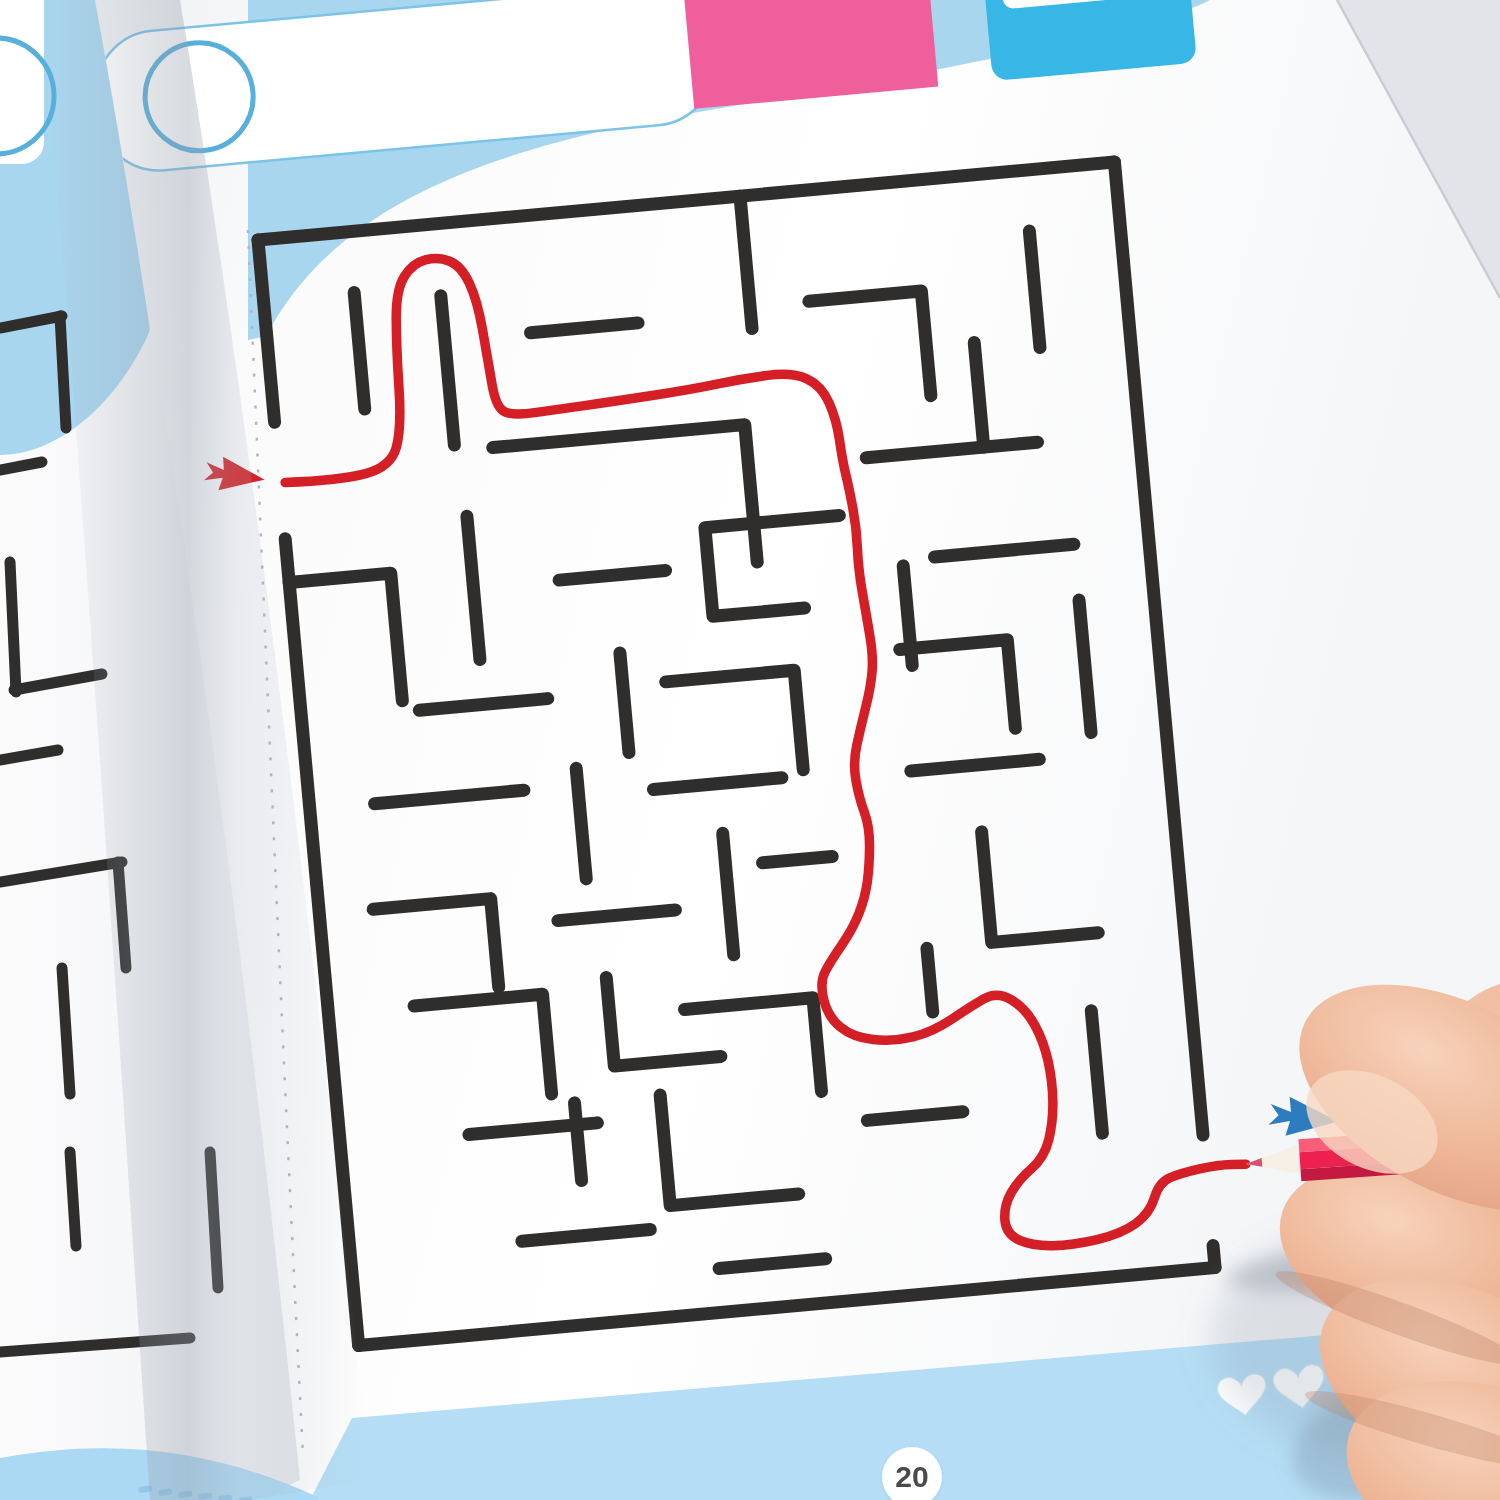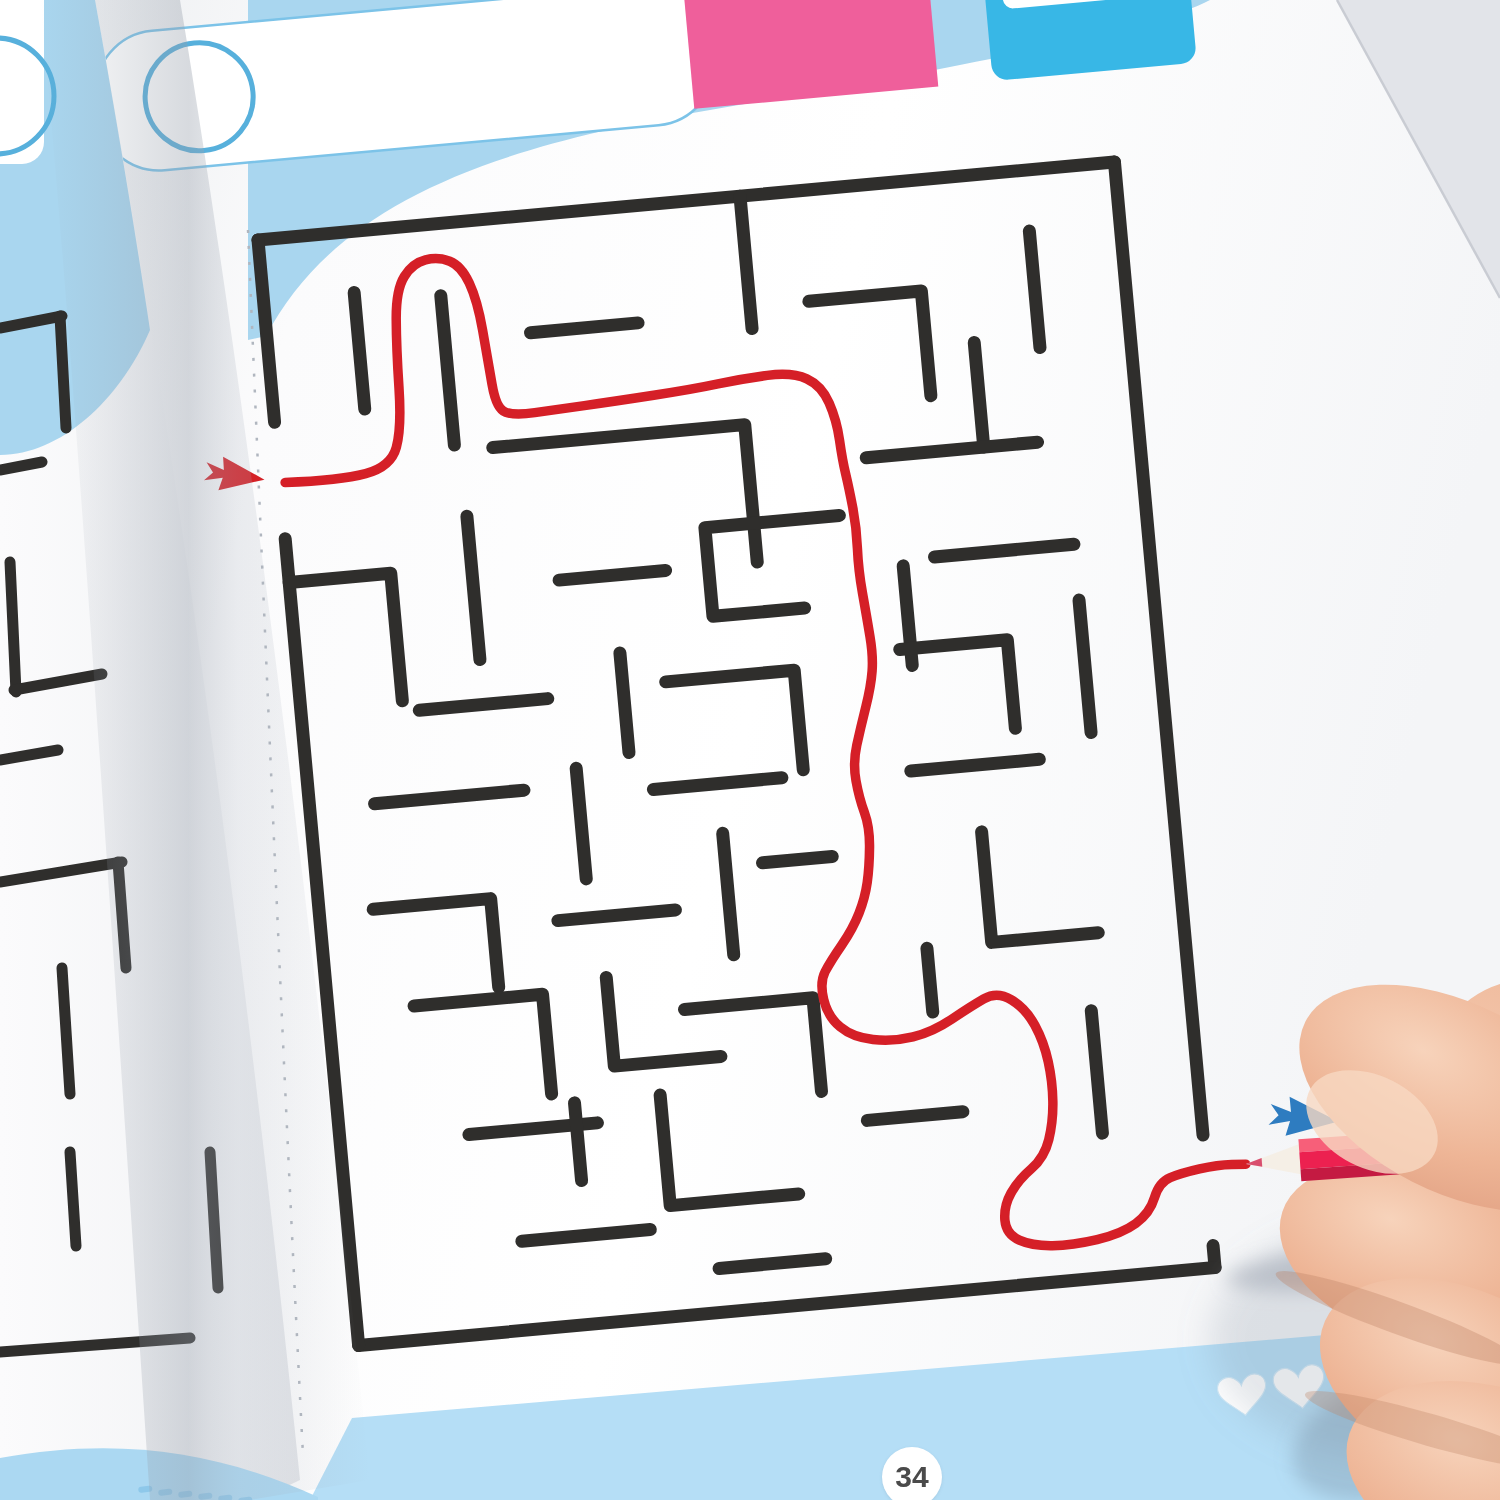--- a/index.html
+++ b/index.html
@@ -207,15 +207,15 @@
     <rect x="54" y="9" width="510" height="12" fill="var(--pencil-red-dark)"></rect>
   </g>
 
   <g>
     <ellipse cx="1455" cy="1098" rx="168" ry="94" transform="rotate(27 1455 1098)" fill="url(#fleshG)"></ellipse>
     <ellipse cx="1372" cy="1122" rx="70" ry="46" transform="rotate(27 1372 1122)" fill="rgba(248,216,194,0.8)"></ellipse>
   </g>
 </svg>
 
 <div class="page-num">
-  <span>34</span>
+  <span>20</span>
 </div>
 </div>
 
 </body></html>

